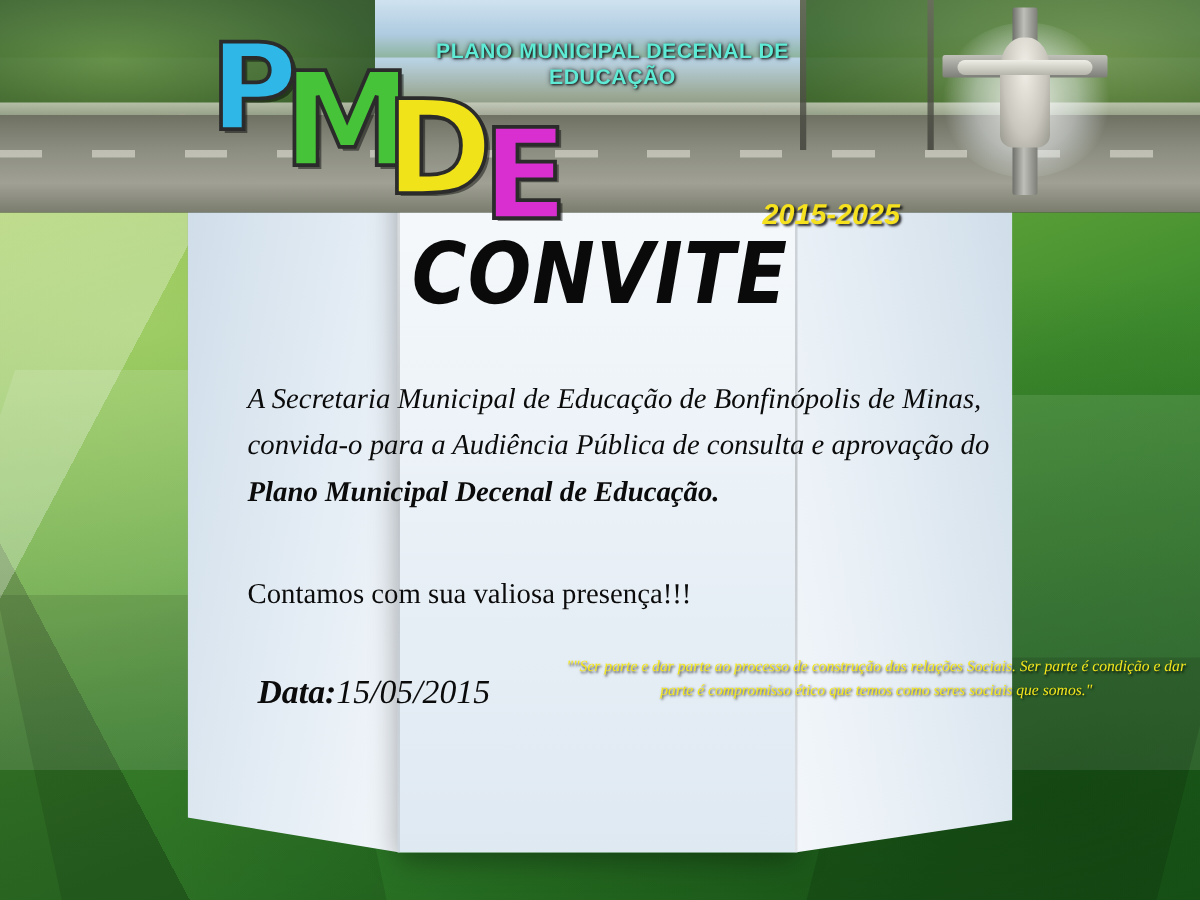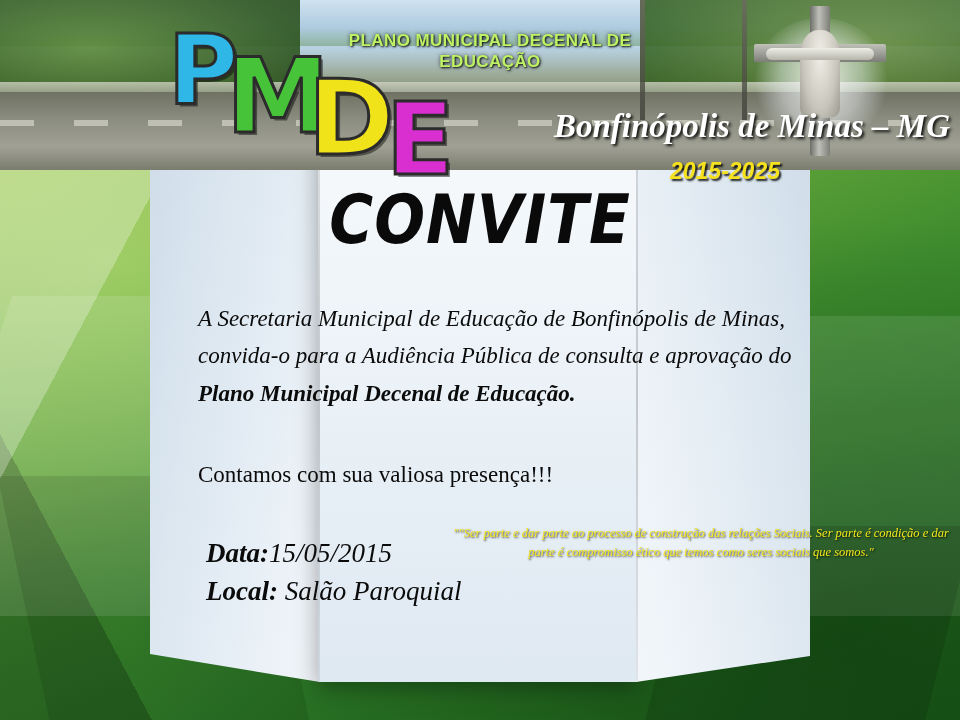--- a/index.html
+++ b/index.html
@@ -132,36 +132,36 @@
 
   
   .hdr-title {
     position:absolute; left:330px; top:30px; width:320px;
     text-align:center;
     font-family:"Liberation Sans", sans-serif;
     font-weight:700;
     font-size:17px;
     line-height:1.25;
     letter-spacing:.4px;
-    color:#bef264;
+    color:#5eead4;
     text-shadow: 1px 1px 2px rgba(0,0,0,.85), 0 0 4px rgba(0,0,0,.6);
   }
   .hdr-city {
     position:absolute; right:10px; top:108px; width:470px;
     text-align:right;
     font-family:"Liberation Serif", serif;
     font-style:italic;
     font-weight:700;
     font-size:33px;
     color:#ffffff;
     text-shadow: 2px 2px 3px rgba(0,0,0,.9);
   }
   .hdr-years {
     position:absolute; right:180px; top:158px; width:230px;
-    text-align:right;
+    text-align:center;
     font-family:"Liberation Sans", sans-serif;
     font-weight:700;
     font-style:italic;
     font-size:23px;
     color:#f5e11e;
     text-shadow: 2px 2px 2px rgba(0,0,0,.85);
   }
 
   
   .bg-green {
@@ -311,38 +311,34 @@
 
   <div class="hdr-title">PLANO  MUNICIPAL DECENAL DE EDUCAÇÃO</div>
 
   <div class="logo">
     <span class="l-p">P</span>
     <span class="l-m">M</span>
     <span class="l-d">D</span>
     <span class="l-e">E</span>
   </div>
 
-  <div class="hdr-city">Bonfinópolis de Minas – MG</div>
   <div class="hdr-years">2015-2025</div>
 
   <div class="content">
 
     <div class="convite">CONVITE</div>
 
     <div class="body-text">
       <span>A Secretaria Municipal de Educação de Bonfinópolis de Minas, convida-o para a Audiência Pública de consulta e aprovação do </span><b>Plano Municipal  Decenal  de  Educação.</b>
     </div>
 
     <div class="presenca">Contamos com sua valiosa presença!!!</div>
 
     <div class="details">
       <div>
         <span class="k">Data:</span><span>15/05/2015</span>
       </div>
-      <div>
-        <span class="k">Local:</span><span> Salão Paroquial</span>
-      </div>
     </div>
   </div>
 
   <div class="quote">""Ser parte  e  dar parte ao processo de construção das relações Sociais. Ser parte é condição e dar parte é compromisso ético que temos como seres sociais que somos."</div>
 
 </div>
 
 </body></html>

